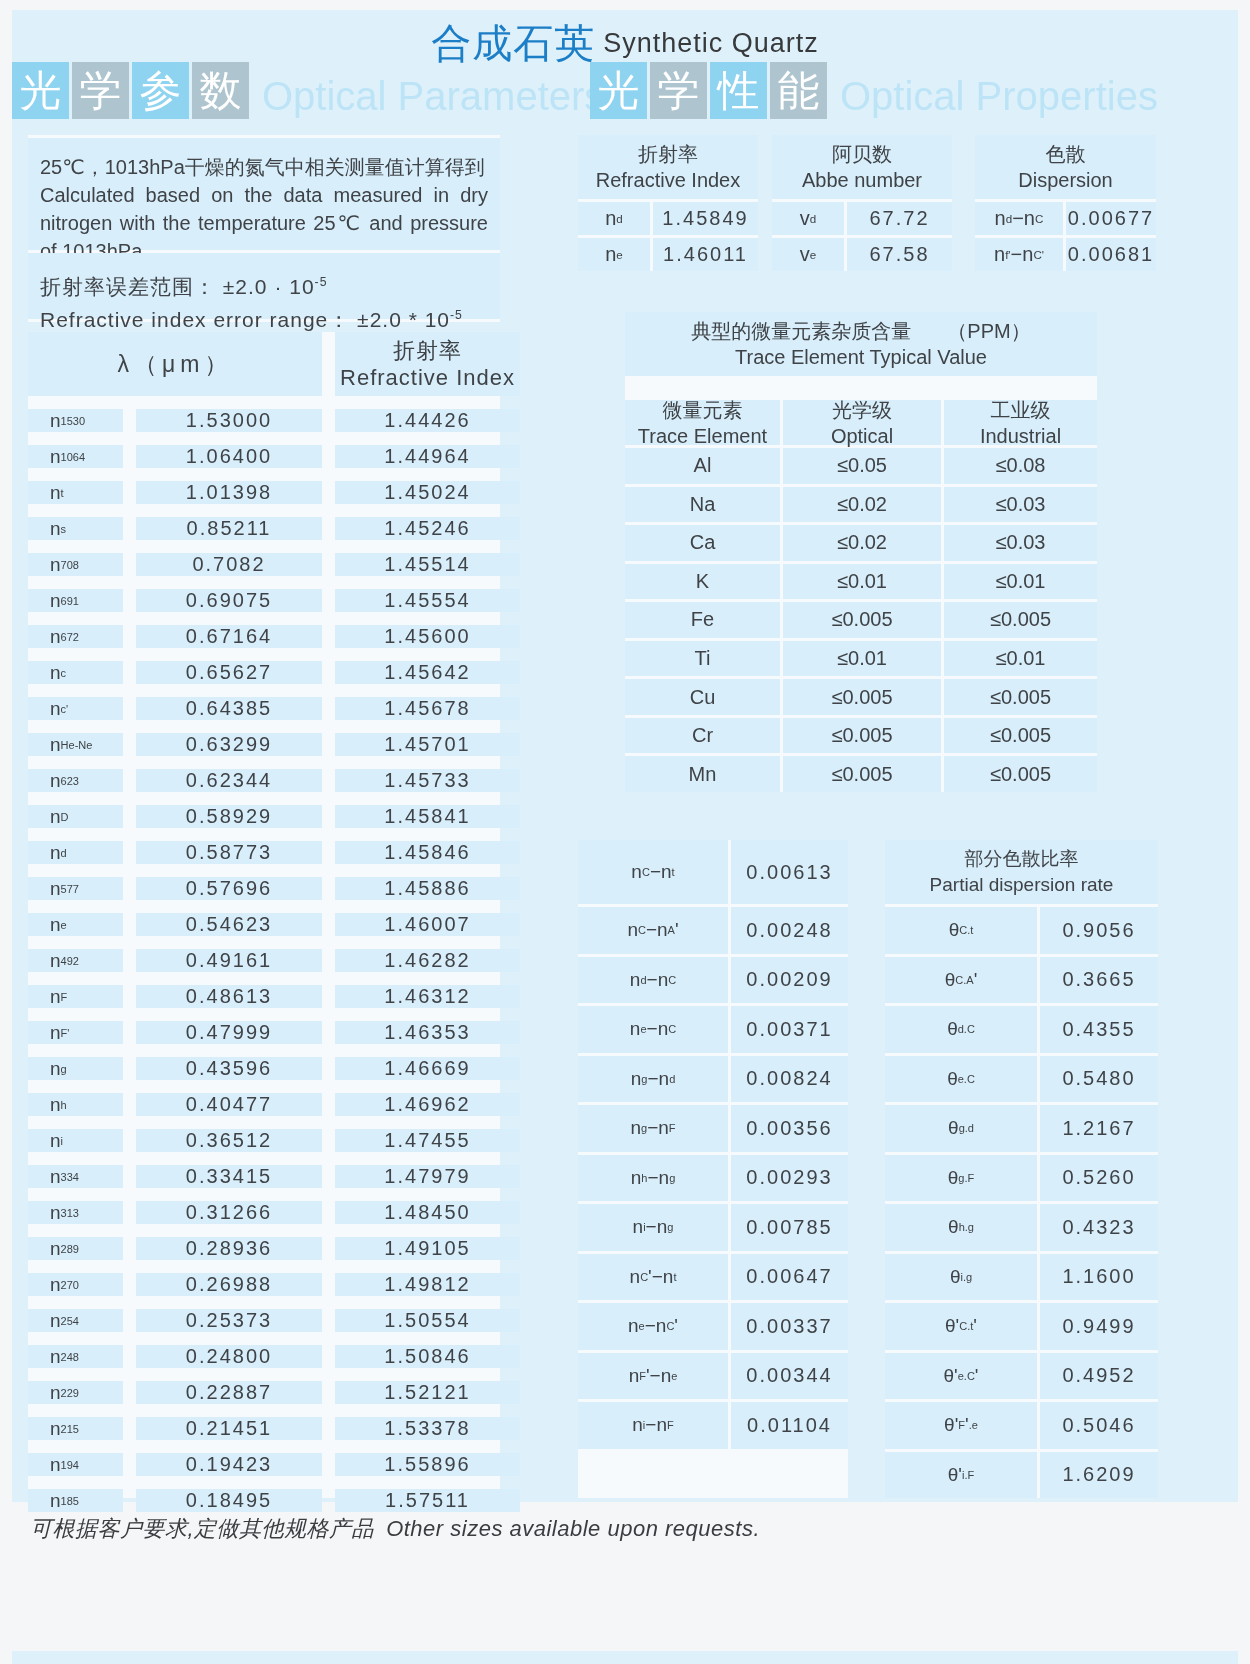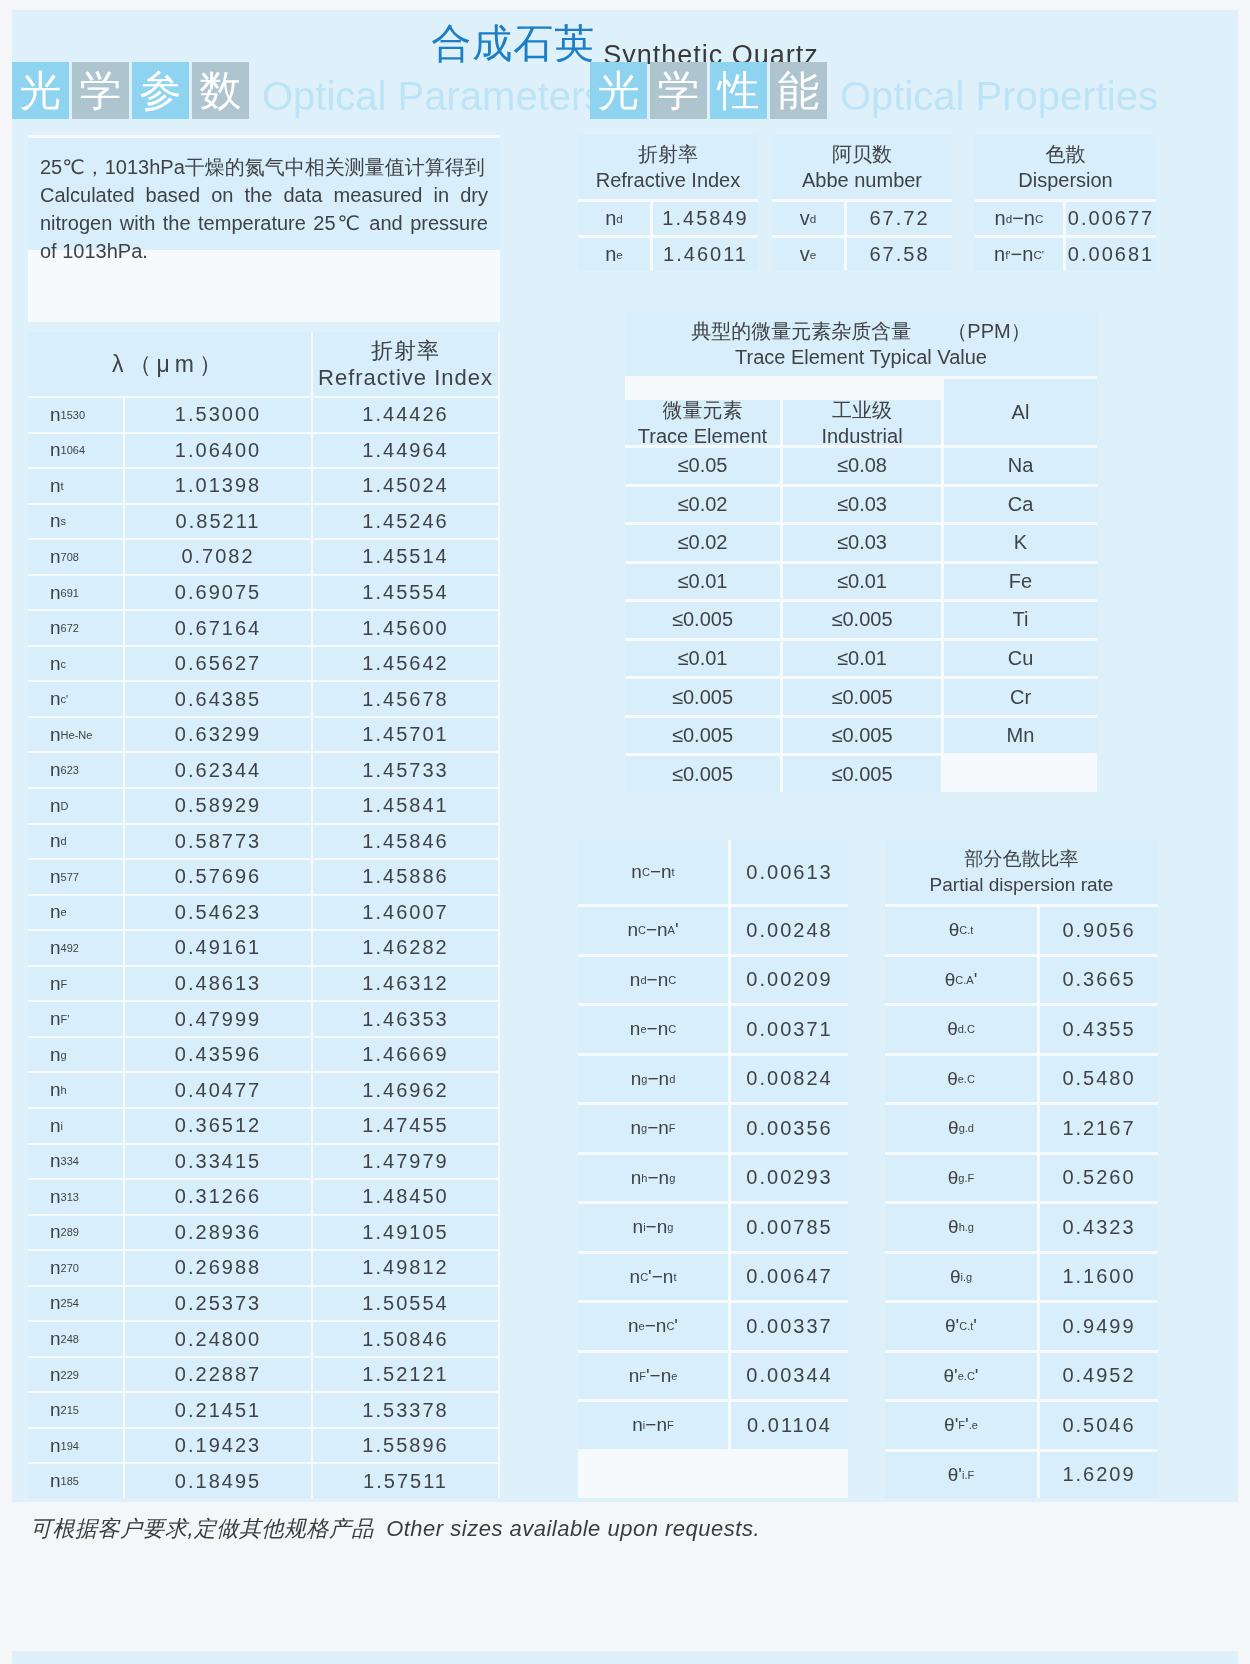--- a/index.html
+++ b/index.html
@@ -2,21 +2,21 @@
 <html><head>
 <meta charset="utf-8">
 <style>
   html,body{margin:0;padding:0;background:#e9ecee;}
   .page{
     position:relative;width:1250px;height:1664px;background:#f5f6f7;overflow:hidden;
     font-family:"Liberation Sans","DejaVu Sans",sans-serif;color:#3f4347;
   }
   .panel{position:absolute;left:12px;top:10px;width:1226px;height:1492px;background:#def1fb;}
   
-  .title{position:absolute;top:6px;left:0;right:0;display:flex;justify-content:center;align-items:flex-end;gap:8px;}
+  .title{position:absolute;top:6px;left:0;right:0;display:flex;justify-content:center;align-items:center;gap:8px;}
   .t-zh{font-size:40px;color:#1b7ec6;font-weight:500;letter-spacing:1px;}
   .t-en{font-size:27px;color:#37393b;letter-spacing:1px;}
   
   .secrow{position:absolute;top:52px;left:0;right:0;height:60px;}
   .secgroup{position:absolute;top:0;display:flex;}
   .chbox{width:57px;height:57px;margin-right:3px;display:flex;align-items:center;justify-content:center;
          color:#fff;font-size:42px;line-height:1;}
   .cb-blue{background:#8ed3f0;}
   .cb-gray{background:#aec5cf;}
   .seclabel{align-self:flex-end;font-size:40px;line-height:46px;color:#bce4f6;margin-left:10px;white-space:nowrap;}
@@ -25,21 +25,21 @@
   
   .leftinfo{position:absolute;left:16px;top:125px;width:472px;display:grid;grid-template-rows:112px 66px;gap:3px;
             background:#f6fafc;border-top:3px solid #f6fafc;border-bottom:3px solid #f6fafc;}
   .leftinfo .cell{display:block;text-align:left;padding:15px 12px 0 12px;font-size:20px;line-height:28px;}
   .just{text-align:justify;}
   .err-line{font-size:21px;line-height:29px;letter-spacing:1px;}
   sup{font-size:0.58em;}
   sub{font-size:0.58em;}
   
   .wtable{position:absolute;left:16px;top:322px;width:472px;height:1166px;display:grid;
-          grid-template-columns:95px 186px 185px;grid-template-rows:64px repeat(31,1fr);gap:2px;background:#f6fafc;}
+          grid-template-columns:95px 186px 185px;grid-template-rows:64px repeat(31,1fr);gap:13px;background:#f6fafc;}
   .hd{font-size:22px;line-height:27px;letter-spacing:1px;flex-direction:column;}
   .hd-lambda{grid-column:1/3;font-size:23px;letter-spacing:5px;}
   .sym{justify-content:flex-start;padding-left:22px;font-size:19px;text-align:left;}
   .num{font-size:20px;letter-spacing:2px;}
   
   .ttable{position:absolute;top:125px;display:grid;grid-template-rows:64px repeat(2,1fr);gap:3px;
           background:#f6fafc;height:136px;}
   .ttable .tt-title{grid-column:1/-1;flex-direction:column;font-size:21px;line-height:26px;}
   .ttable .cell{font-size:20px;}
   .ttable .val{letter-spacing:2px;}
@@ -91,20 +91,24 @@
         <span class="chbox cb-gray">能</span>
         <span class="seclabel">Optical Properties</span>
       </div>
     </div>
 
     <div class="leftinfo">
       <div class="cell">
         <div>25℃，1013hPa干燥的氮气中相关测量值计算得到</div>
         <div class="just">Calculated based on the data measured in dry nitrogen with the temperature 25℃ and pressure of 1013hPa.</div>
       </div>
+      <div class="cell">
+        <div class="err-line">折射率误差范围： ±2.0 · 10<sup>-5</sup></div>
+        <div class="err-line">Refractive index error range： ±2.0 * 10<sup>-5</sup></div>
+      </div>
     </div>
 
     <div class="wtable">
       <div class="cell hd hd-lambda">λ（μm）</div>
       <div class="cell hd">
         <div>折射率</div>
         <div>Refractive Index</div>
       </div>
 
         <div class="cell sym">n<sub>1530</sub></div>
@@ -277,20 +281,24 @@
           <span>典型的微量元素杂质含量</span>
           <span>（PPM）</span>
         </div>
         <div>Trace Element Typical Value</div>
       </div>
       <div class="cell colhd">
         <div>微量元素</div>
         <div>Trace Element</div>
       </div>
       <div class="cell colhd">
+        <div>光学级</div>
+        <div>Optical</div>
+      </div>
+      <div class="cell colhd">
         <div>工业级</div>
         <div>Industrial</div>
       </div>
 
         <div class="cell">Al</div>
         <div class="cell">≤0.05</div>
         <div class="cell">≤0.08</div>
 
         <div class="cell">Na</div>
         <div class="cell">≤0.02</div>

